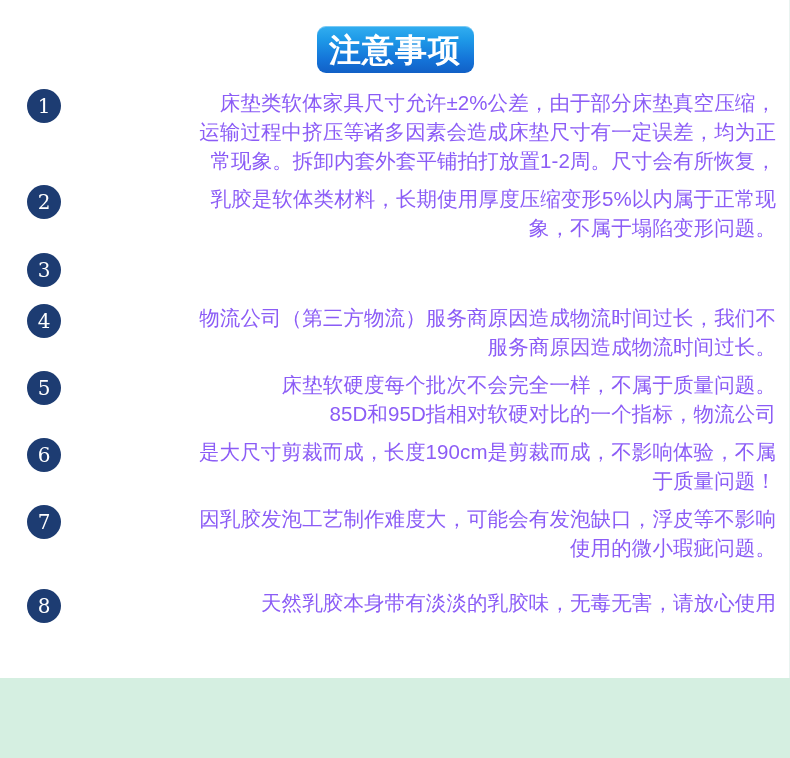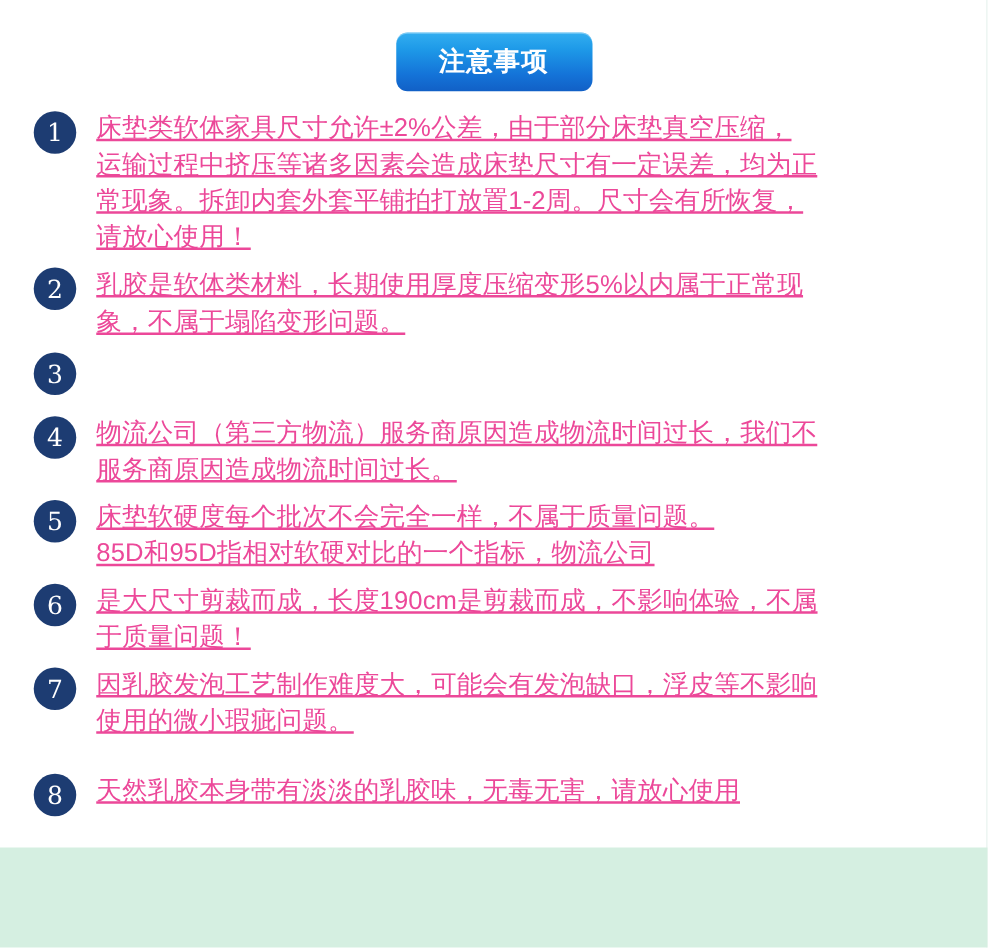--- a/index.html
+++ b/index.html
@@ -49,21 +49,21 @@
     align-items: center;
     justify-content: center;
     width: 157px;
     height: 47px;
     border-radius: 9px;
     background: linear-gradient(180deg, #33aef0 0%, #1e9ae8 28%, #1473d8 72%, #1160c6 100%);
     box-shadow: inset 0 1px 0 rgba(255,255,255,0.35);
   }
   .title-badge span {
     color: #ffffff;
-    font-size: 21px;
+    font-size: 32px;
     font-weight: bold;
     letter-spacing: 1px;
     line-height: 1;
     white-space: nowrap;
   }
 
   
   .notice-list {
     position: absolute;
     left: 0;
@@ -89,26 +89,25 @@
     text-align: center;
     font-family: "DejaVu Serif", "Liberation Serif", serif;
     font-weight: normal;
     margin-top: 1px;
     user-select: none;
   }
   .item-text {
     flex: 1 1 auto;
     padding-left: 16px;
     padding-right: 14px;
-    color: #ec4899;
+    color: #8b5cf6;
     font-size: 20.5px;
     line-height: 1.42;
     letter-spacing: 0.1px;
-    text-align: left;
-    text-decoration: underline;
+    text-align: right;
   }
   .item-text .line { display: block; white-space: nowrap; }
 
   
   .notice-item.gap-lg { margin-bottom: 16px; }
   .notice-item.gap-xl { margin-bottom: 26px; }
 
   
   .bottom-band {
     position: absolute;
@@ -133,21 +132,20 @@
   </div>
 
   <div class="notice-list">
 
     <div class="notice-item">
       <div class="badge-num">1</div>
       <div class="item-text">
         <span class="line">床垫类软体家具尺寸允许±2%公差，由于部分床垫真空压缩，</span>
         <span class="line">运输过程中挤压等诸多因素会造成床垫尺寸有一定误差，均为正</span>
         <span class="line">常现象。拆卸内套外套平铺拍打放置1-2周。尺寸会有所恢复，</span>
-        <span class="line">请放心使用！</span>
       </div>
     </div>
 
     <div class="notice-item">
       <div class="badge-num">2</div>
       <div class="item-text">
         <span class="line">乳胶是软体类材料，长期使用厚度压缩变形5%以内属于正常现</span>
         <span class="line">象，不属于塌陷变形问题。</span>
       </div>
     </div>

